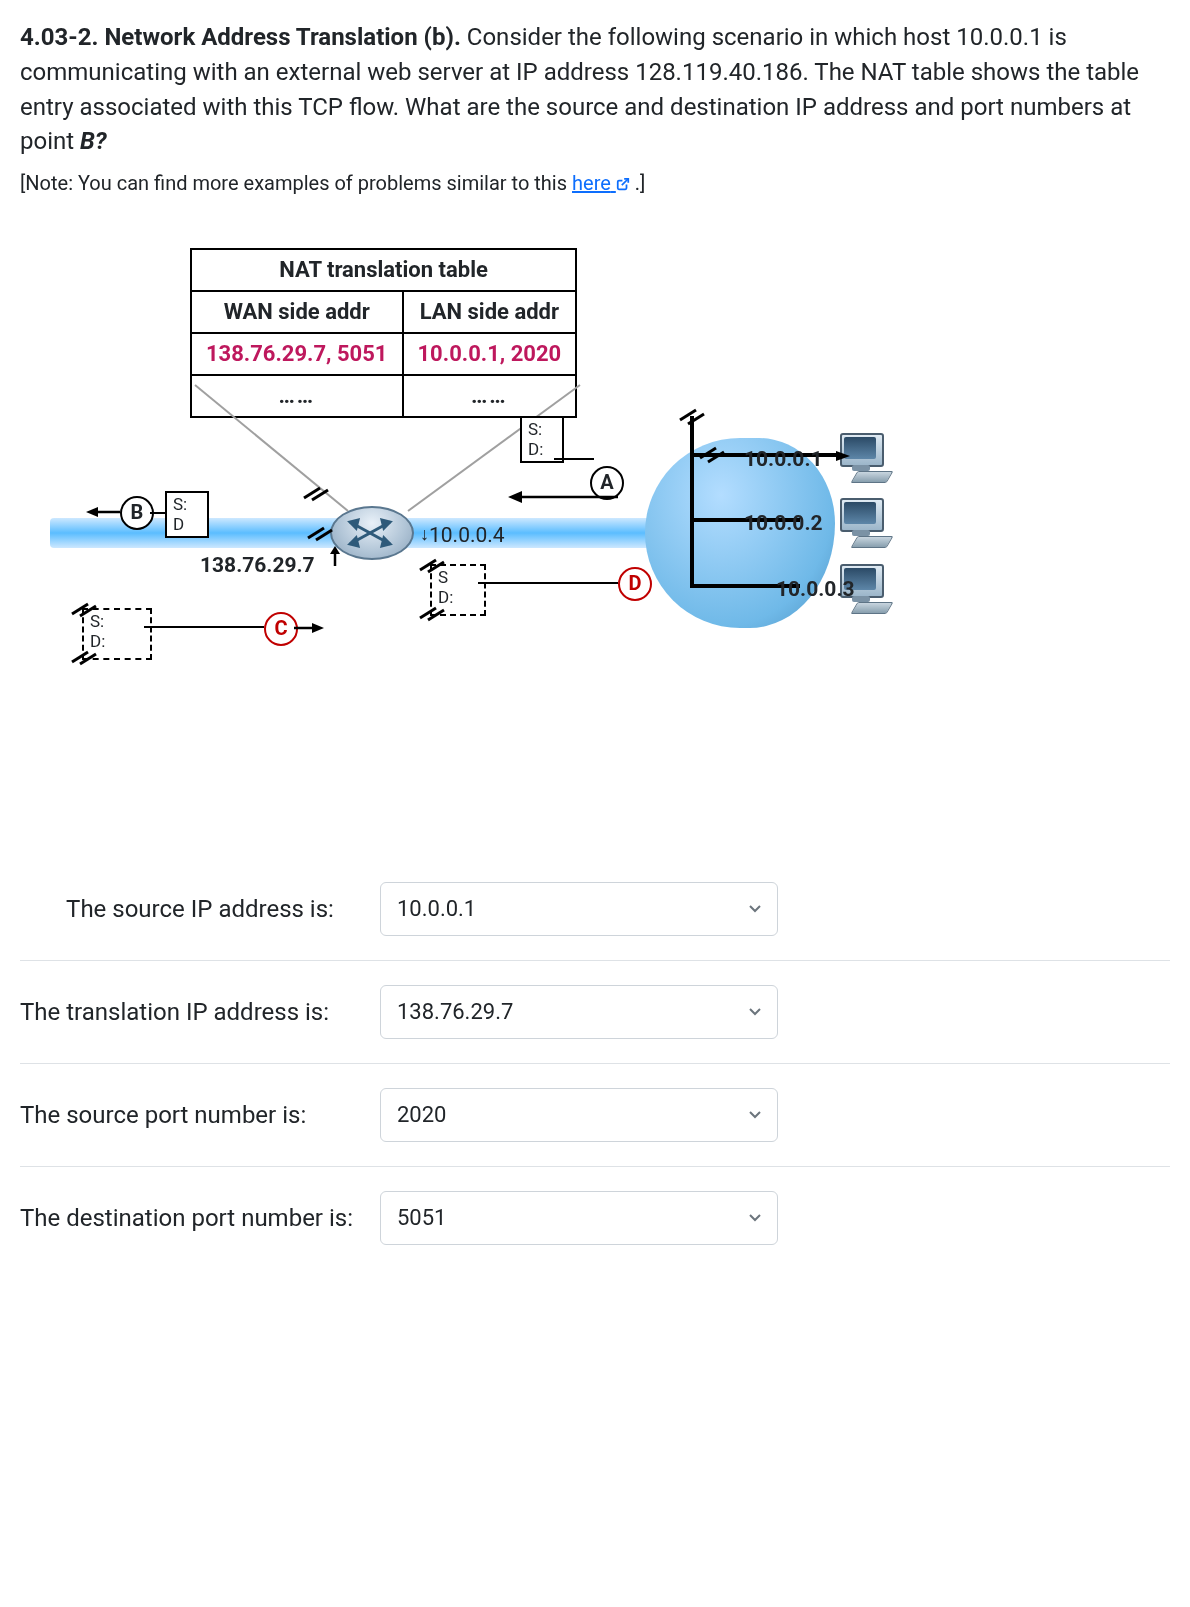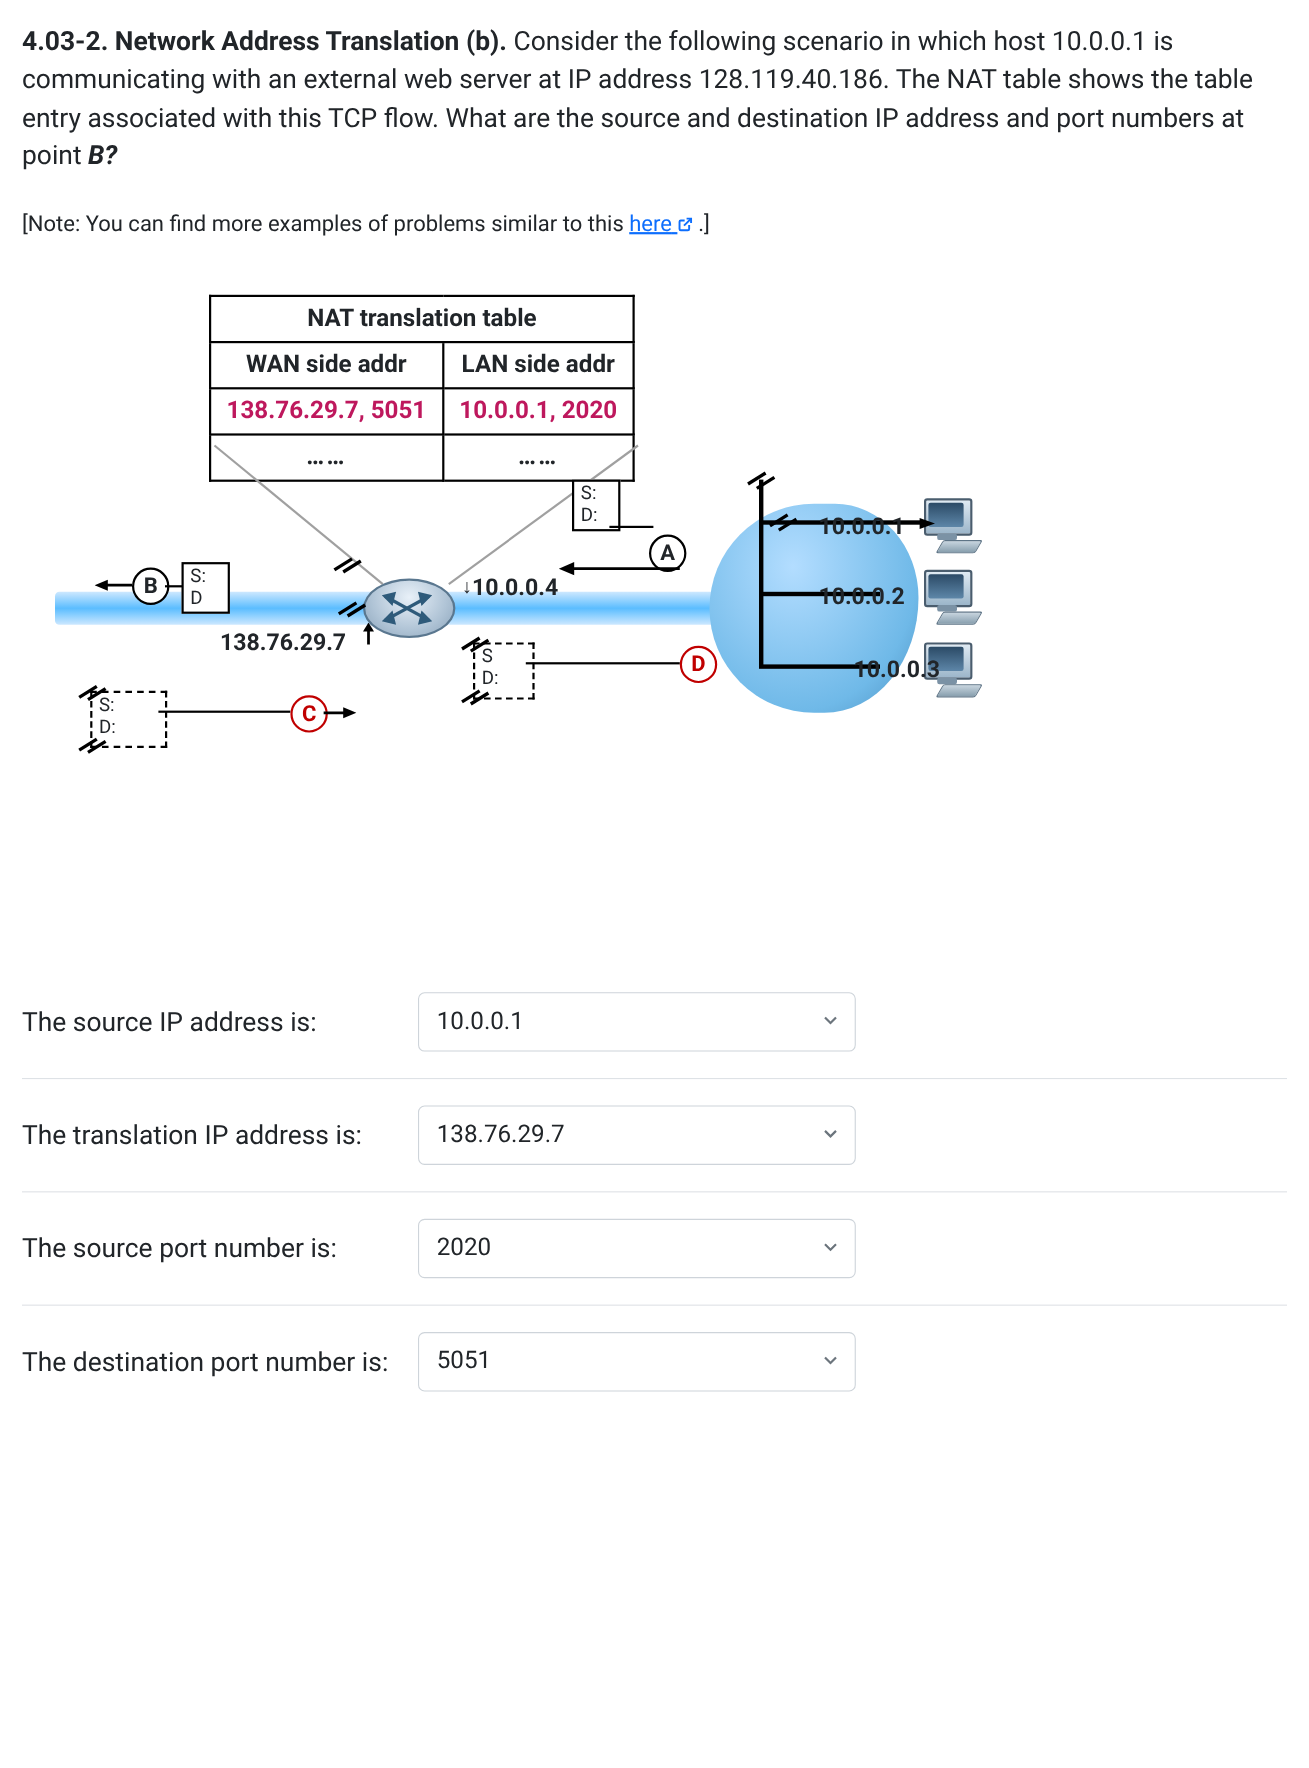--- a/index.html
+++ b/index.html
@@ -5,21 +5,21 @@
   body {
     margin: 0;
     padding: 20px;
     font-family: -apple-system, BlinkMacSystemFont, "Segoe UI", Roboto, sans-serif;
     font-size: 24px;
     color: #212529;
     width: 1150px;
     line-height: 1.45;
   }
   .question-text {
-    margin-bottom: 30px;
+    margin-bottom: 10px;
   }
   .question-text .bold {
     font-weight: 700;
   }
   .question-text .italic {
     font-style: italic;
   }
   .note {
     font-size: 20px;
     color: #212529;
@@ -195,21 +195,21 @@
   
   .answers {
     margin-top: 50px;
   }
   .answer-row{
     display:flex;
     align-items:center;
     border-top:1px solid #dee2e6;
     padding: 24px 0;
   }
-  .answer-row:first-child{ border-top:none; }
+  .answer-row:first-child{ border-top:none;text-align:center; }
   .answer-label{
     width: 360px;
     font-size:24px;
   }
   .answer-select{
     width: 340px;
     height: 52px;
     border:1px solid #ced4da;
     border-radius:6px;
     padding: 0 40px 0 16px;
@@ -335,21 +335,21 @@
   <div class="ip-label" style="left:694px; top:196px;">10.0.0.1</div>
   <div class="ip-label" style="left:694px; top:260px;">10.0.0.2</div>
   <div class="ip-label" style="left:694px; top:326px;margin-left:32px;">10.0.0.3</div>
 
   <div class="ip-label" style="left:150px; top:302px;">138.76.29.7</div>
   <svg style="position:absolute;left:278px;top:298px" width="14" height="22">
       <line x1="7" y1="20" x2="7" y2="4" stroke="#000" stroke-width="2.5"></line>
       <polygon points="7,0 2,8 12,8" fill="#000"></polygon>
     </svg>
 
-  <div class="ip-label" style="left:370px; top:252px; font-weight:700;"><span style="font-size:18px;position:relative;top:-2px">↓</span><span>10.0.0.4</span></div>
+  <div class="ip-label" style="left:370px; top:272px; font-weight:400;"><span style="font-size:18px;position:relative;top:-2px">↓</span><span>10.0.0.4</span></div>
 
   <div class="sd-box" style="left:470px; top:168px;">
     <div>S:</div>
     <div>D:</div>
   </div>
   <div class="tiny-line" style="left:504px; top:210px; width:40px; height:2px;"></div>
   <div class="circle-label" style="left:540px; top:218px;">A</div>
 
   <svg style="position:absolute; left:458px; top:241px;" width="120" height="16">
     <line x1="110" y1="8" x2="12" y2="8" stroke="#000" stroke-width="2.5"></line>

